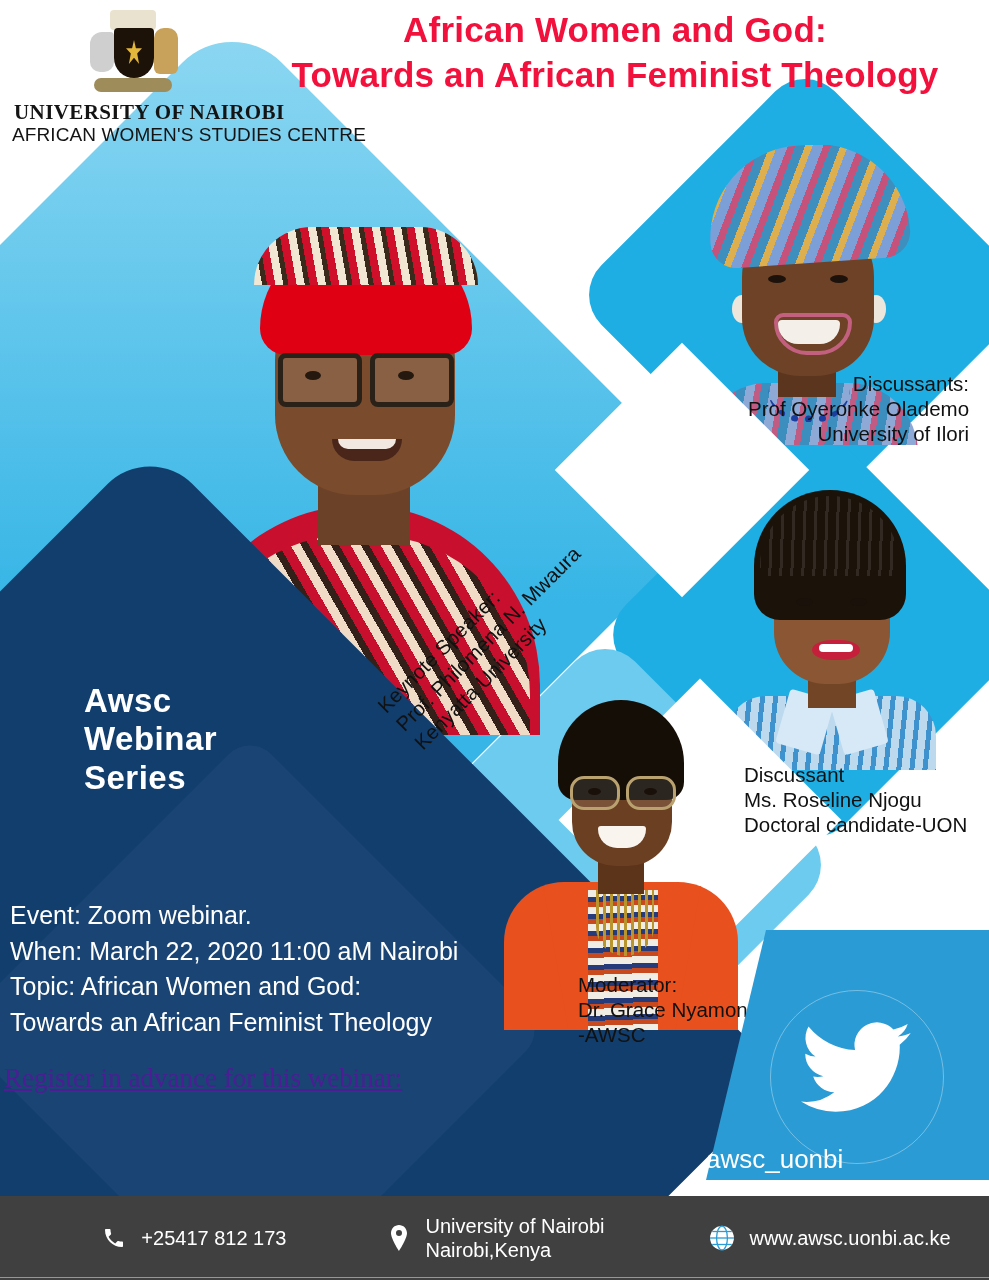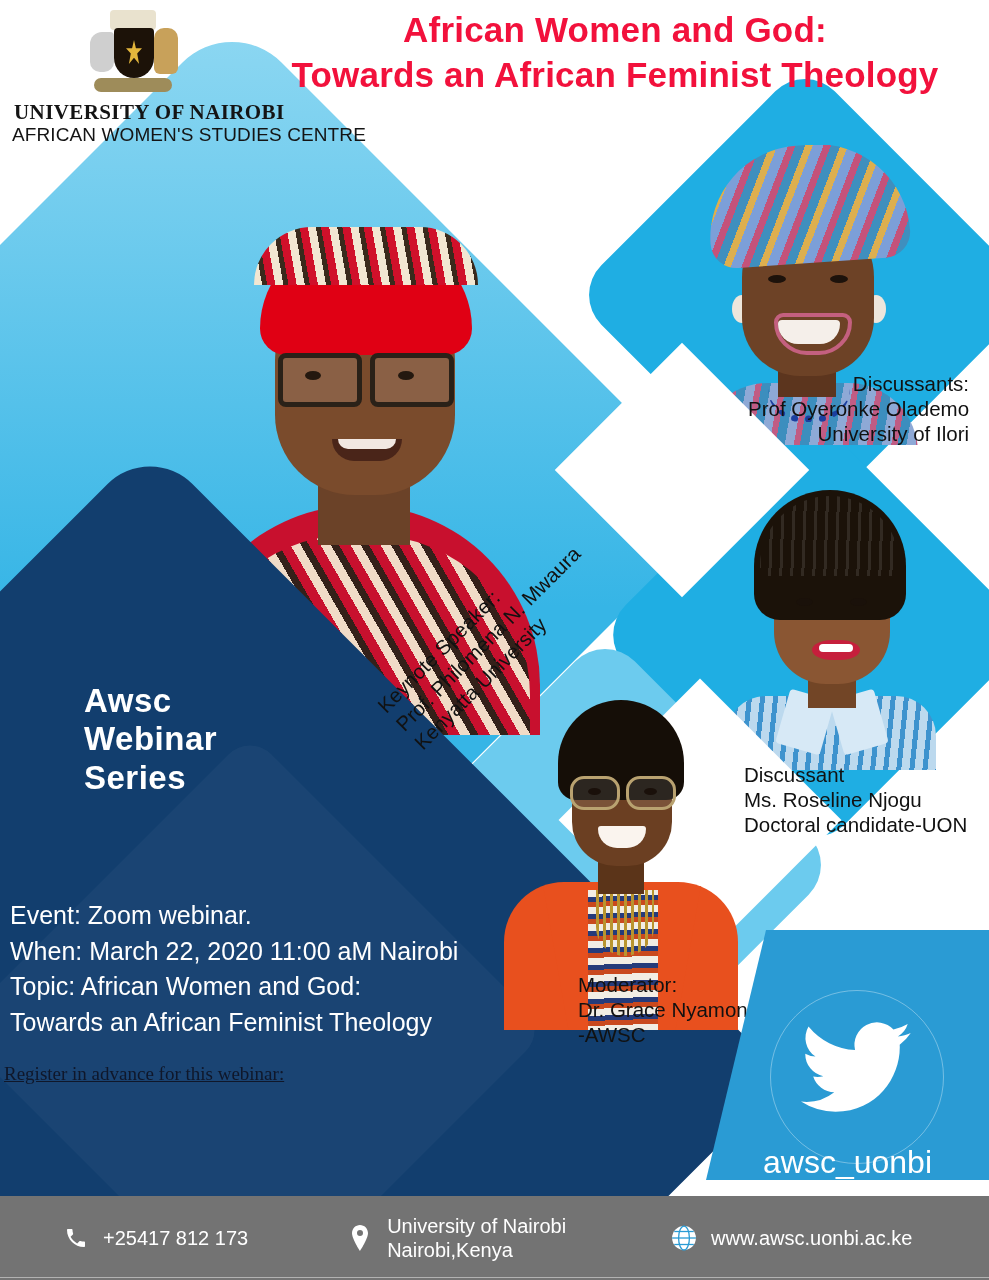--- a/index.html
+++ b/index.html
@@ -327,51 +327,52 @@
     color: #ffffff;
     font-size: 25px;
     line-height: 1.42;
     white-space: pre-line;
   }
 
   .register-head {
     position: absolute;
     left: 4px;
     top: 1063px;
-    color: #0f172a;
-    font-size: 19px;
+    color: #4c1d95;
+    font-size: 27px;
     font-family: "Liberation Serif", serif;
     text-decoration: underline;
     text-align: center;
   }
   .register-url {
     position: absolute;
     left: 4px;
     top: 1096px;
     color: #ffffff;
     font-size: 23px;
     line-height: 1.36;
     white-space: pre-line;
   }
 
   
   .tw-bird { position: absolute; left: 793px; top: 1012px; width: 126px; height: 110px; }
   .tw-handle {
     position: absolute; left: 706px; top: 1144px; width: 283px;
-    text-align: center; color: #ffffff; font-size: 32px;
+    color: #ffffff; font-size: 26px;
   }
 
   
   .footer {
     position: absolute;
     left: 0; bottom: 0;
     width: 989px; height: 84px;
-    background: #737373;
+    background: #404040;
     display: flex;
     align-items: center;
+    justify-content: center;
   }
   .footer-rule {
     position: absolute; left: 0; bottom: 2px; width: 989px; height: 1px;
     background: rgba(255,255,255,.45);
   }
   .footer-item {
     display: flex; align-items: center; gap: 13px;
     color: #ffffff; font-size: 20px; line-height: 1.2;
   }
   .footer-item.phone { margin-left: 62px; }

